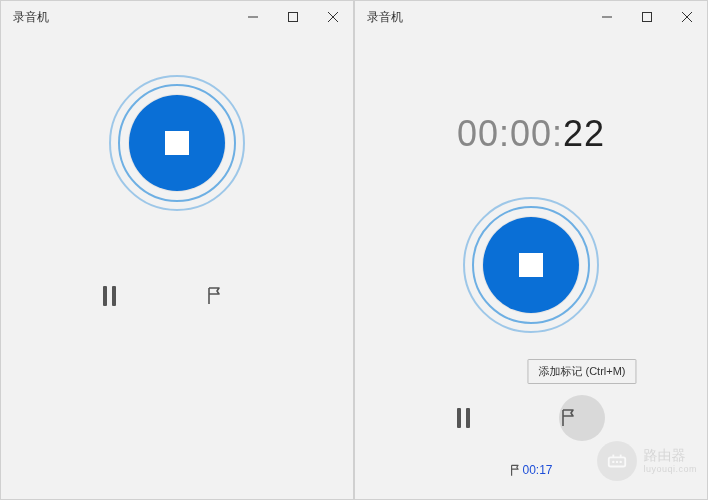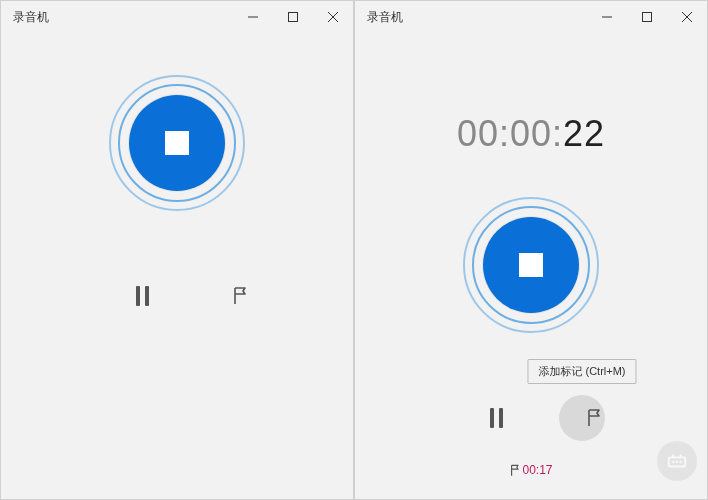--- a/index.html
+++ b/index.html
@@ -95,21 +95,21 @@
     display: flex;
     gap: 56px;
     align-items: center;
     position: relative;
   }
   .ctrl {
     width: 46px;
     height: 46px;
     display: flex;
     align-items: center;
-    justify-content: flex-end;
+    justify-content: flex-start;
     color: #555;
     cursor: pointer;
     border-radius: 50%;
     position: relative;
   }
   .ctrl.hovered {
     background: #d9d9d9;
   }
   .pause-icon {
     display: flex;
@@ -134,21 +134,21 @@
     color: #333;
     white-space: nowrap;
     border-radius: 1px;
   }
 
   .marker-line {
     margin-top: 22px;
     display: flex;
     align-items: center;
     font-size: 12px;
-    color: #be185d;
+    color: #1d4ed8;
   }
 
   .watermark {
     position: absolute;
     right: 10px;
     bottom: 18px;
     display: flex;
     align-items: center;
     gap: 6px;
     opacity: 0.55;
@@ -278,14 +278,18 @@
     <div class="wcircle">
       <svg width="22" height="22" viewBox="0 0 24 24">
           <rect x="3" y="8" width="18" height="10" rx="2" fill="none" stroke="#fff" stroke-width="2"></rect>
           <circle cx="8" cy="13" r="1.3" fill="#fff"></circle>
           <circle cx="12" cy="13" r="1.3" fill="#fff"></circle>
           <circle cx="16" cy="13" r="1.3" fill="#fff"></circle>
           <line x1="8" y1="5" x2="8" y2="8" stroke="#fff" stroke-width="2"></line>
           <line x1="16" y1="5" x2="16" y2="8" stroke="#fff" stroke-width="2"></line>
         </svg>
     </div>
+    <div class="wtext">
+      <div class="wt1">路由器</div>
+      <div class="wt2">luyouqi.com</div>
+    </div>
   </div>
 </div>
 
 </body></html>

